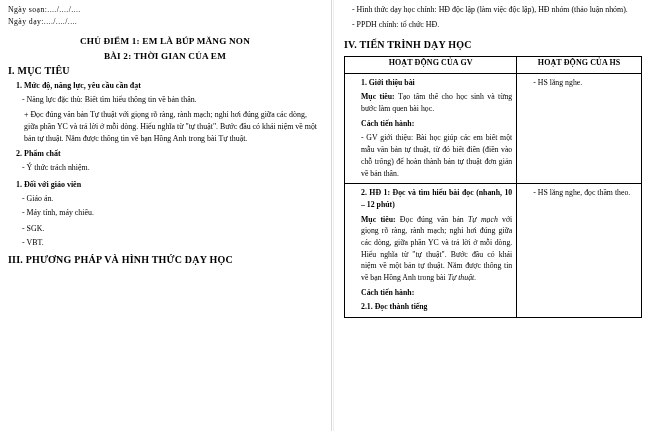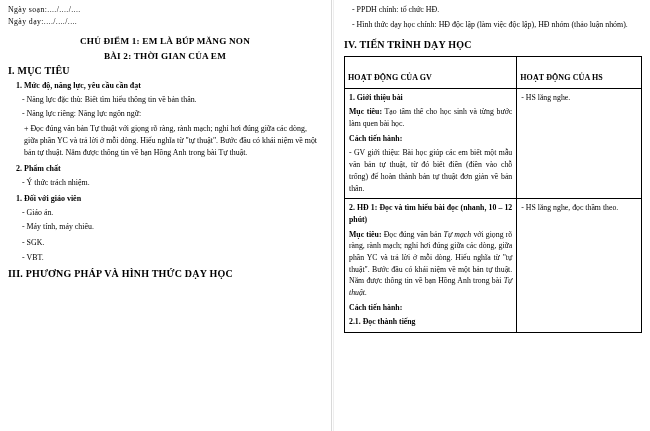--- a/index.html
+++ b/index.html
@@ -139,27 +139,27 @@
   }
   table.act {
     border-collapse: collapse;
     width: 298px;
     margin-left: 0px;
     table-layout: fixed;
   }
   table.act th, table.act td {
     border: 1px solid #000000;
     vertical-align: top;
-    padding: 3px 4px 4px 4px;
+    padding: 3px 4px 4px 16px;
   }
   table.act th {
-    text-align: left;
+    text-align: center;
     font-size: 8px;
     font-weight: bold;
-    padding: 16px 3px 6px 3px;
+    padding: 1px 3px 6px 3px;
     letter-spacing: 0.1px;
   }
   table.act td {
     font-size: 7.8px;
     line-height: 1.5;
   }
   .cell-p {
     margin: 0 0 3px 0;
     text-align: justify;
   }
@@ -182,40 +182,39 @@
     <div class="hdr dots">Ngày soạn:..../..../....</div>
     <div class="hdr dots">Ngày dạy:..../..../....</div>
 
     <div class="chudiem">CHỦ ĐIỂM 1: EM LÀ BÚP MĂNG NON</div>
     <div class="bai">BÀI 2: THỜI GIAN CỦA EM</div>
 
     <div class="h1">I. MỤC TIÊU</div>
 
     <div class="h2">1. Mức độ, năng lực, yêu cầu cần đạt</div>
     <div class="p p-ind">- Năng lực đặc thù: Biết tìm hiểu thông tin về bản thân.</div>
-    <div class="p p-ind p-tight">- Năng lực riêng: Năng lực ngôn ngữ:</div>
     <div class="sub">+ Đọc đúng văn bản Tự thuật với giọng rõ ràng, rành mạch; nghỉ hơi đúng giữa các dòng, giữa phần YC và trả lời ở mỗi dòng. Hiểu nghĩa từ "tự thuật". Bước đầu có khái niệm về một bản tự thuật. Nắm được thông tin về bạn Hồng Anh trong bài Tự thuật.</div>
 
     <div class="h2">2. Phẩm chất</div>
     <div class="p p-ind">- Ý thức trách nhiệm.</div>
 
     <div class="h2">1. Đối với giáo viên</div>
     <div class="p p-ind">- Giáo án.</div>
     <div class="p p-ind p-tight">- Máy tính, máy chiếu.</div>
 
     <div class="p p-ind">- SGK.</div>
     <div class="p p-ind p-tight">- VBT.</div>
 
     <div class="h1">III. PHƯƠNG PHÁP VÀ HÌNH THỨC DẠY HỌC</div>
   </div>
 
   <div class="col col-right">
 
+    <div class="r-p">- Hình thức dạy học chính: HĐ độc lập (làm việc độc lập), HĐ nhóm (thảo luận nhóm).</div>
     <div class="r-p">- PPDH chính: tổ chức HĐ.</div>
-    <div class="r-p">- Hình thức dạy học chính: HĐ độc lập (làm việc độc lập), HĐ nhóm (thảo luận nhóm).</div>
 
     <div class="r-h">IV. TIẾN TRÌNH DẠY HỌC</div>
 
     <table class="act">
       <colgroup>
         <col class="w-gv">
         <col class="w-hs">
       </colgroup>
       <thead>
         <tr>

